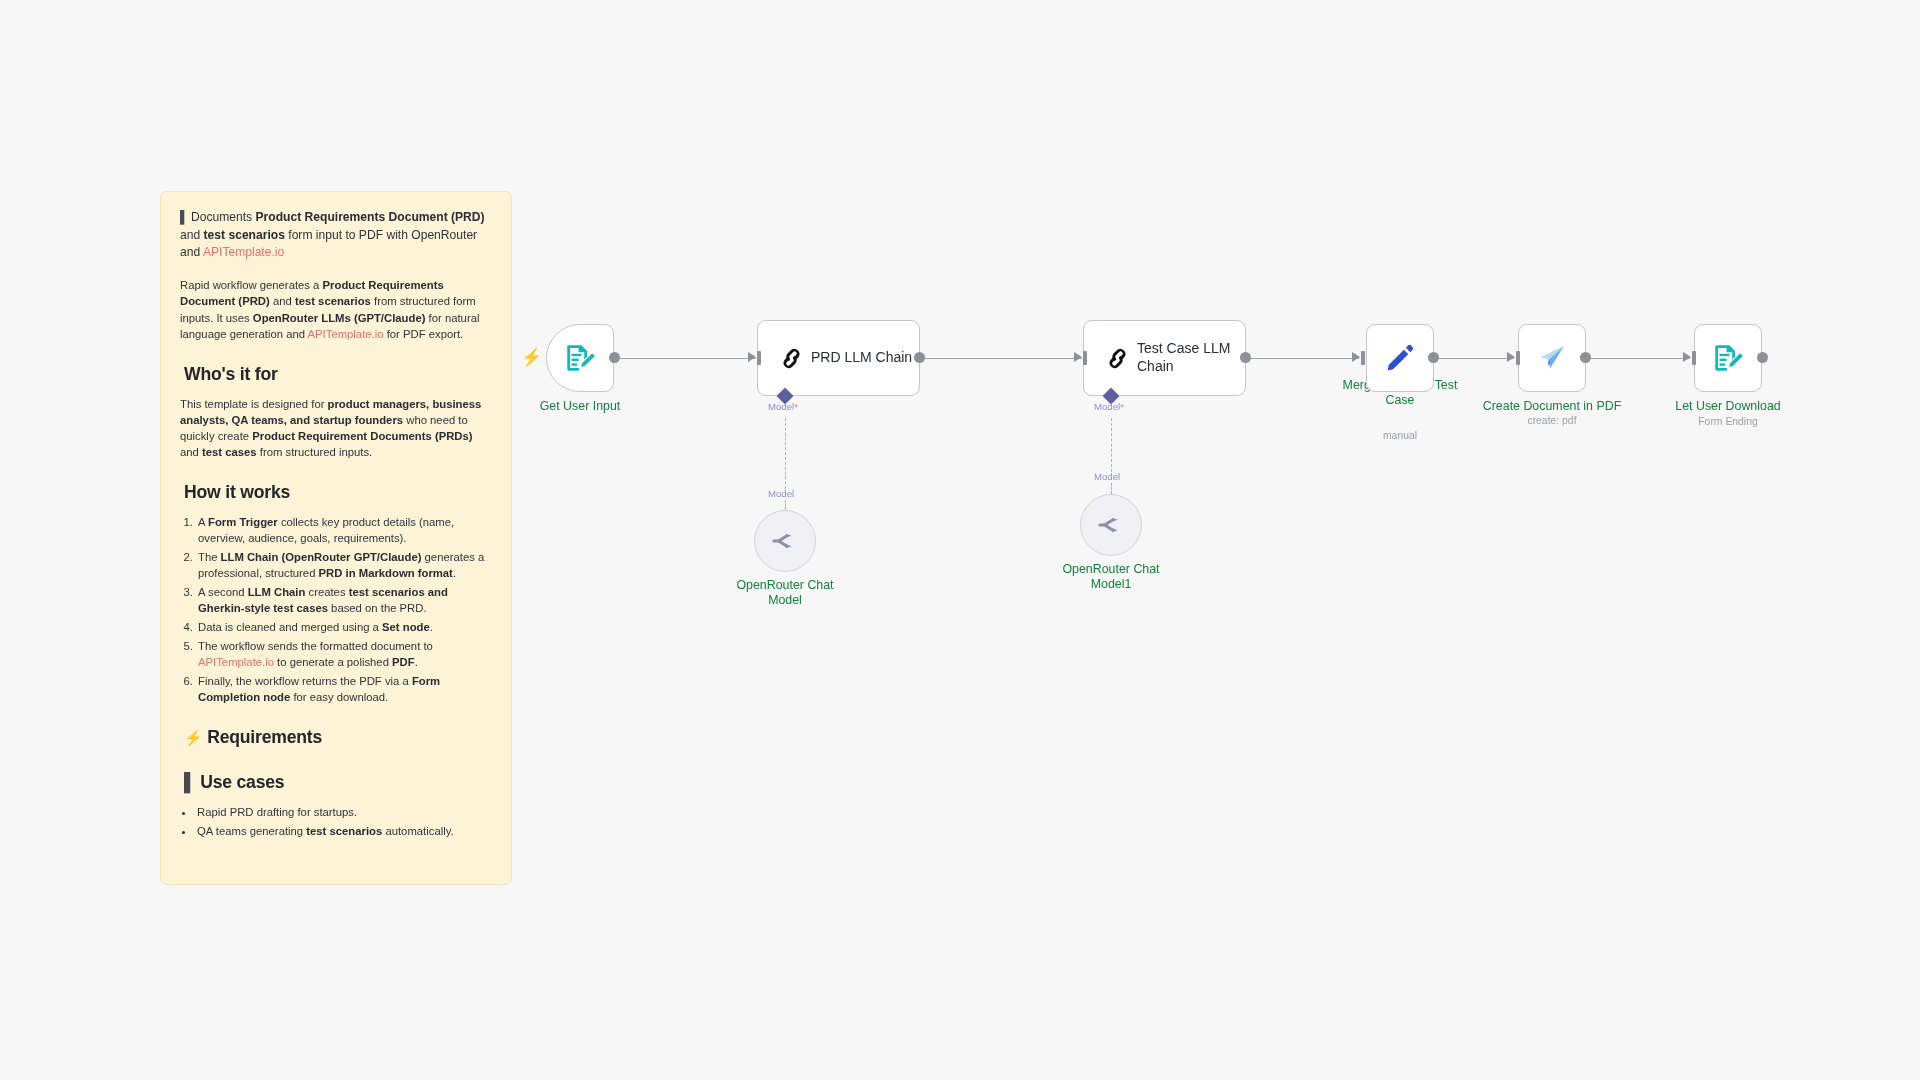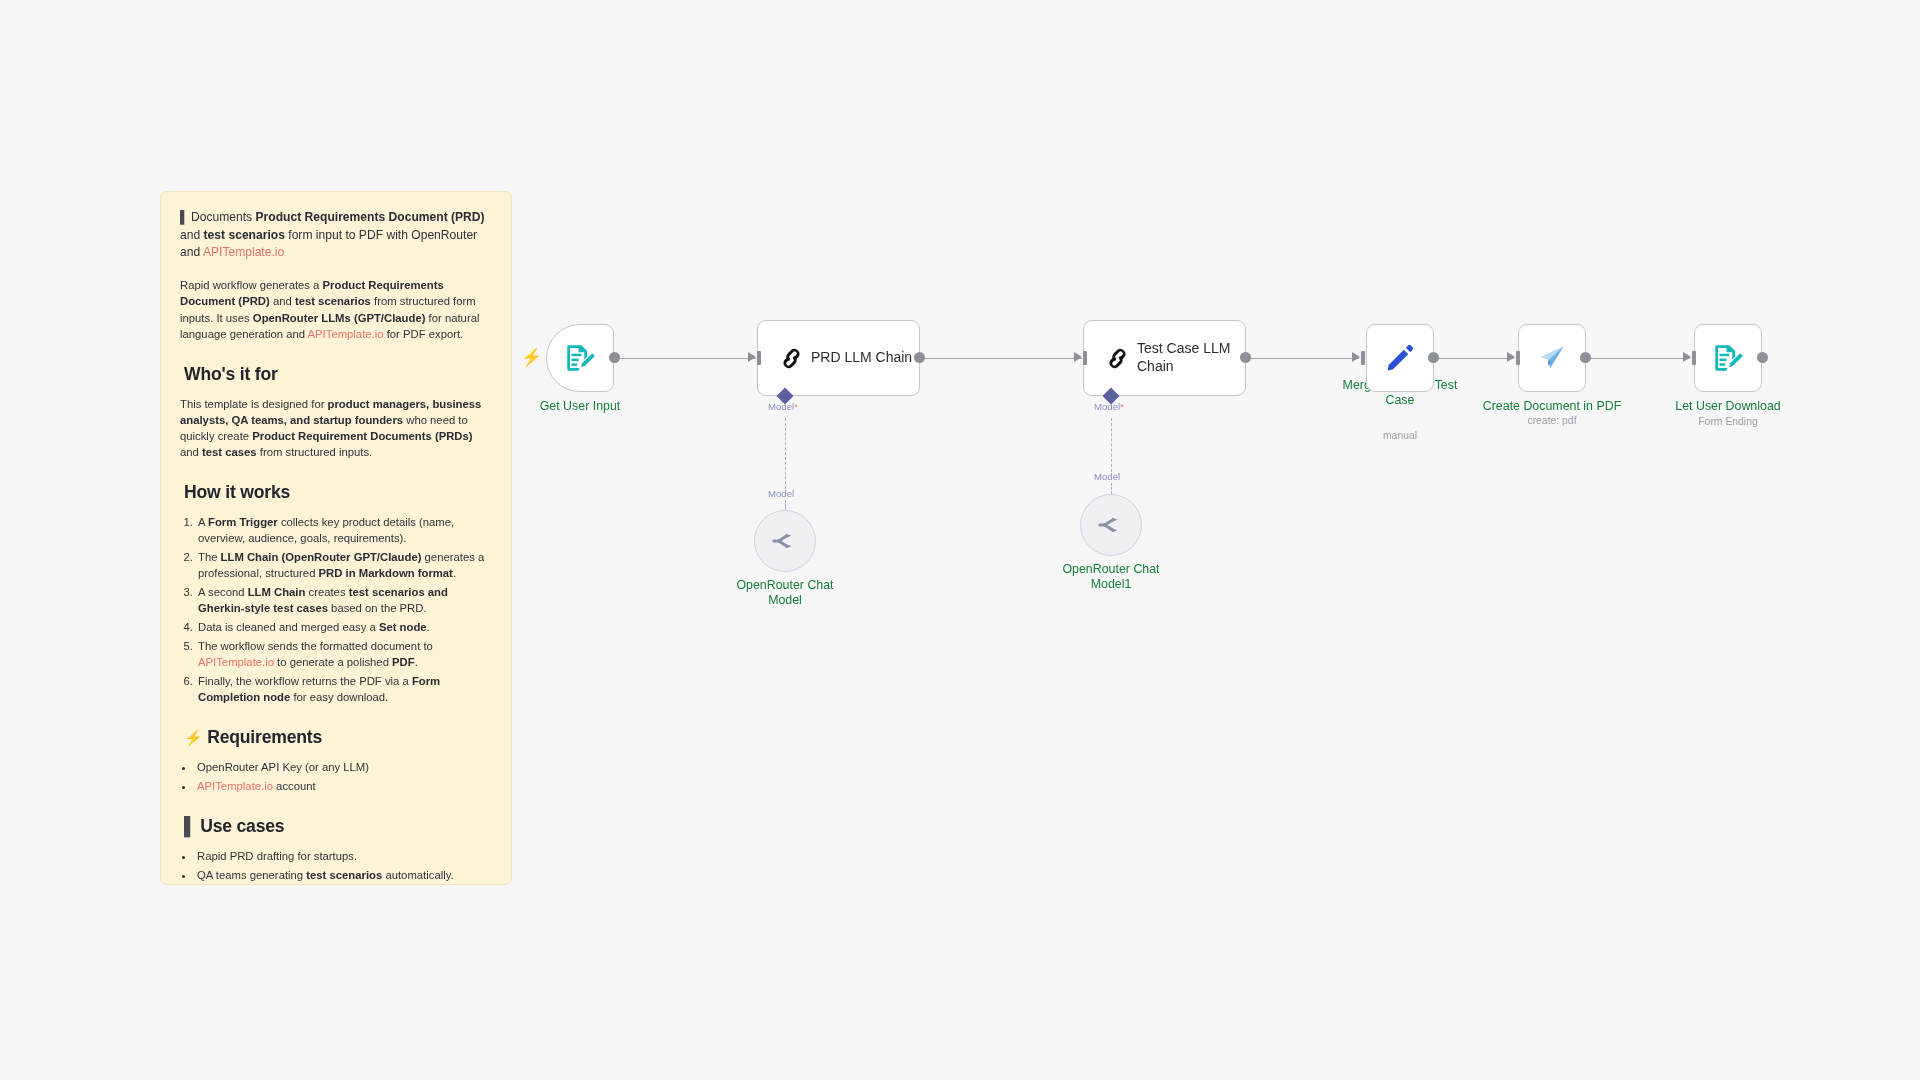--- a/index.html
+++ b/index.html
@@ -209,33 +209,29 @@
     <h2>Who's it for</h2>
     <p style="margin-bottom:12px">
       <span>This template is designed for </span><b>product managers, business analysts, QA teams, and startup founders</b><span> who need to quickly create </span><b>Product Requirement Documents (PRDs)</b><span> and </span><b>test cases</b><span> from structured inputs.</span>
     </p>
 
     <h2 class="spaced">How it works</h2>
     <ol>
       <li><span>A </span><b>Form Trigger</b><span> collects key product details (name, overview, audience, goals, requirements).</span></li>
       <li><span>The </span><b>LLM Chain (OpenRouter GPT/Claude)</b><span> generates a professional, structured </span><b>PRD in Markdown format</b><span>.</span></li>
       <li><span>A second </span><b>LLM Chain</b><span> creates </span><b>test scenarios and Gherkin-style test cases</b><span> based on the PRD.</span></li>
-      <li><span>Data is cleaned and merged easy a </span><b>Set node</b><span>.</span></li>
+      <li><span>Data is cleaned and merged using a </span><b>Set node</b><span>.</span></li>
       <li><span>The workflow sends the formatted document to </span><span class="lnk">APITemplate.io</span><span> to generate a polished </span><b>PDF</b><span>.</span></li>
       <li><span>Finally, the workflow returns the PDF via a </span><b>Form Completion node</b><span> for easy download.</span></li>
     </ol>
 
     <h2 class="spaced">
       <span style="font-size:15px">⚡</span>
       <span>Requirements</span>
     </h2>
-    <ul>
-      <li><span>OpenRouter API Key (or any LLM)</span></li>
-      <li><span class="lnk">APITemplate.io</span><span> account</span></li>
-    </ul>
 
     <h2 class="spaced">
       <span class="bar">▌</span>
       <span>Use cases</span>
     </h2>
     <ul>
       <li><span>Rapid PRD drafting for startups.</span></li>
       <li><span>QA teams generating </span><b>test scenarios</b><span> automatically.</span></li>
 
     </ul>

